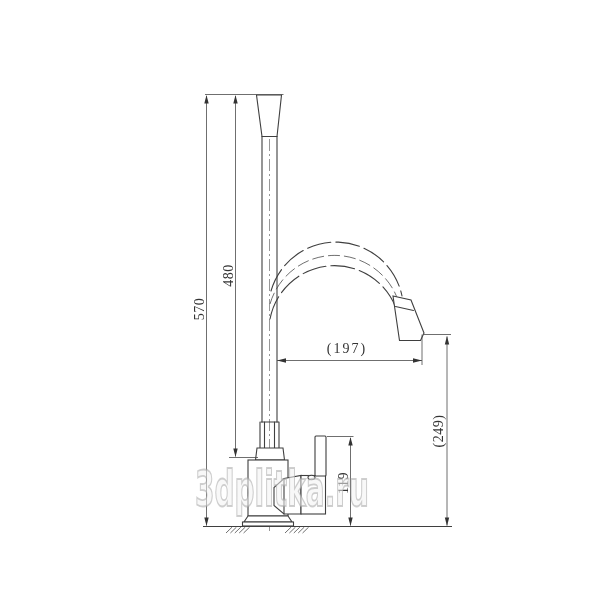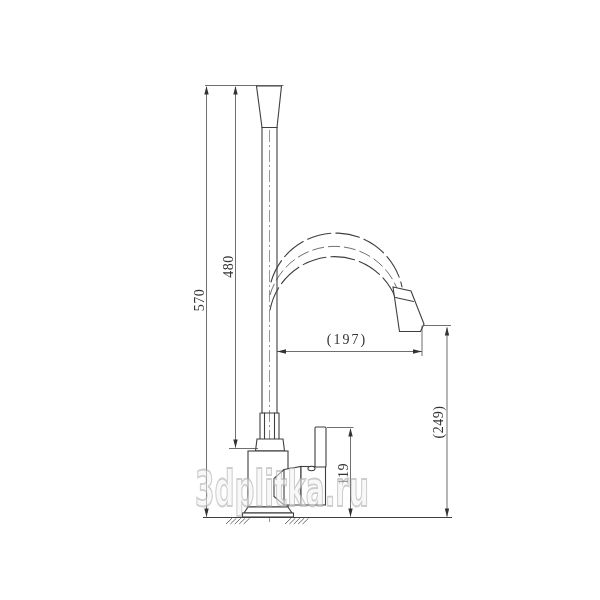--- a/index.html
+++ b/index.html
@@ -1,18 +1,18 @@
 <!DOCTYPE html>
 <html><head>
 <meta charset="utf-8">
 <style>
   html,body{margin:0;padding:0;background:#ffffff;}
   body{width:600px;height:600px;position:relative;overflow:hidden;
        font-family:"Liberation Sans",sans-serif;}
-  #stage{position:absolute;left:0;top:0;width:600px;height:448px;}
+  #stage{position:absolute;left:0;top:9px;width:600px;height:448px;}
   svg{display:block;}
   .outline{stroke:#3f3f3f;stroke-width:1.1;fill:none;stroke-linecap:round;}
   .fillwhite{fill:#ffffff;}
   .thin{stroke:#4a4a4a;stroke-width:0.8;fill:none;}
   .cline{stroke:#6a6a6a;stroke-width:0.7;fill:none;stroke-dasharray:12 3 2 3;}
   .hosedash{stroke-dasharray:24 5;}
   .hosemid{stroke-dasharray:12 4;stroke-width:0.8;}
   .arrow{fill:#333333;stroke:none;}
   .dimtext{font-family:"Liberation Serif","DejaVu Serif",serif;font-size:14px;
            fill:#333333;letter-spacing:0.5px;}

